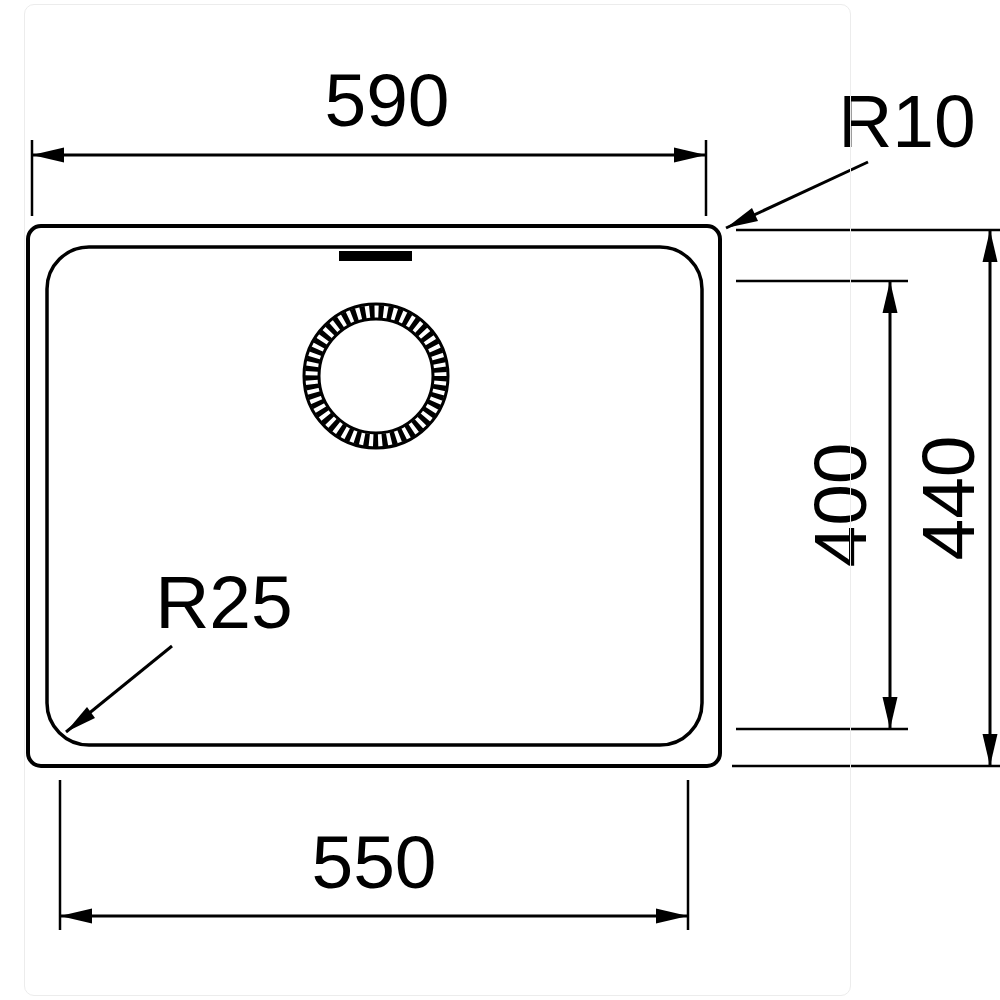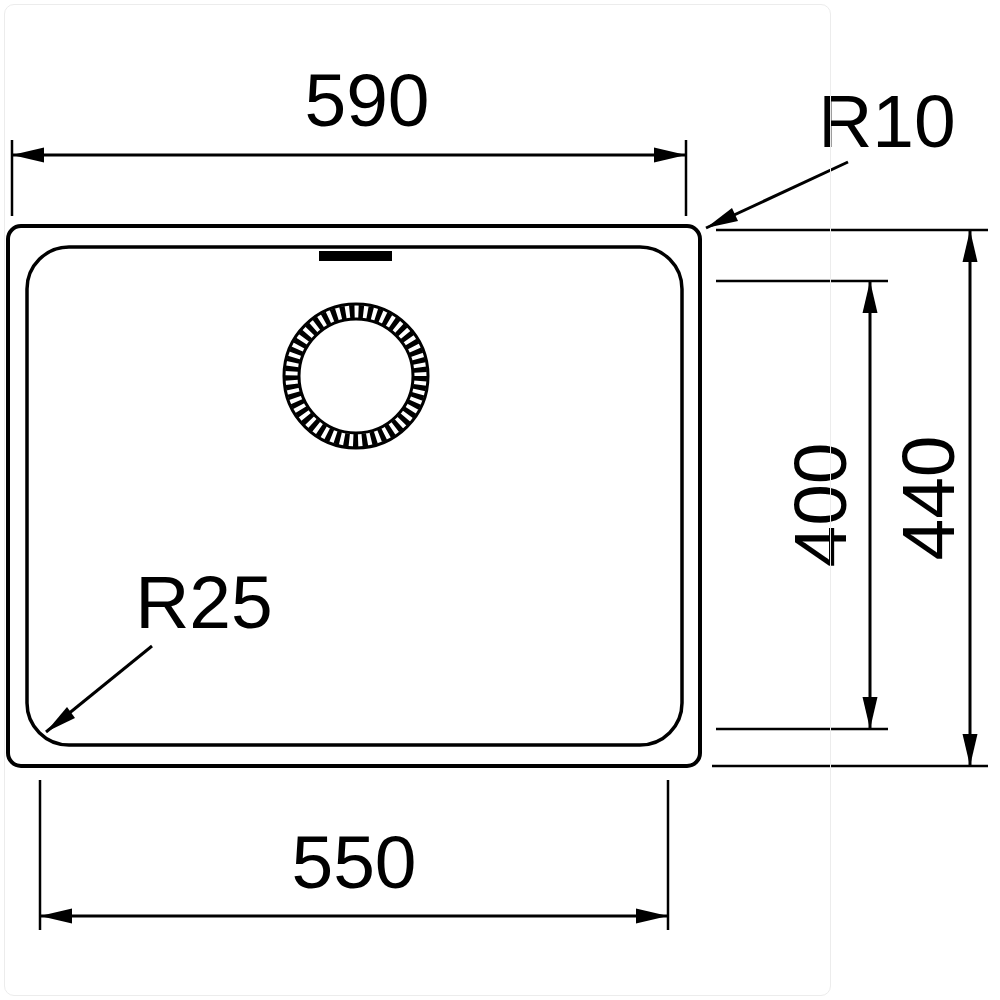--- a/index.html
+++ b/index.html
@@ -9,20 +9,21 @@
     height: 1000px;
     background: #ffffff;
     font-family: "Liberation Sans", sans-serif;
     overflow: hidden;
   }
   .canvas {
     position: relative;
     width: 835px;
     height: 1000px;
     background: #ffffff;
+    margin-left: 20px;
   }
   .photo-frame {
     position: absolute;
     inset: 4px;
     border: 1px solid #ececec;
     border-radius: 10px;
     pointer-events: none;
   }
   svg { display: block; }
   .outline     { fill: #ffffff; stroke: #000000; stroke-width: 4; }

